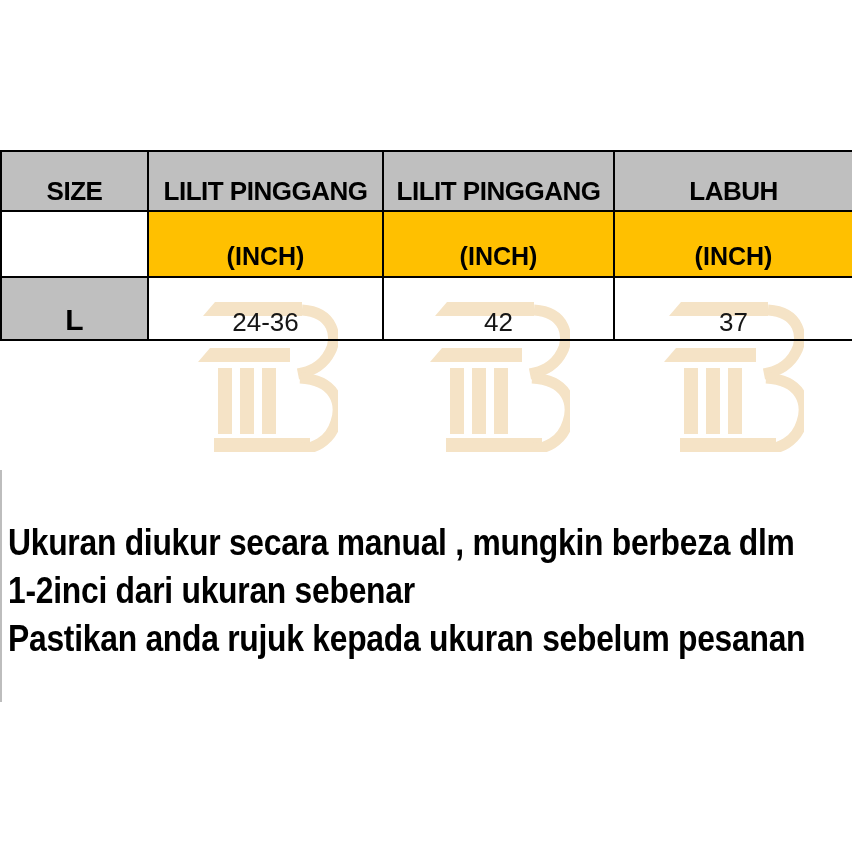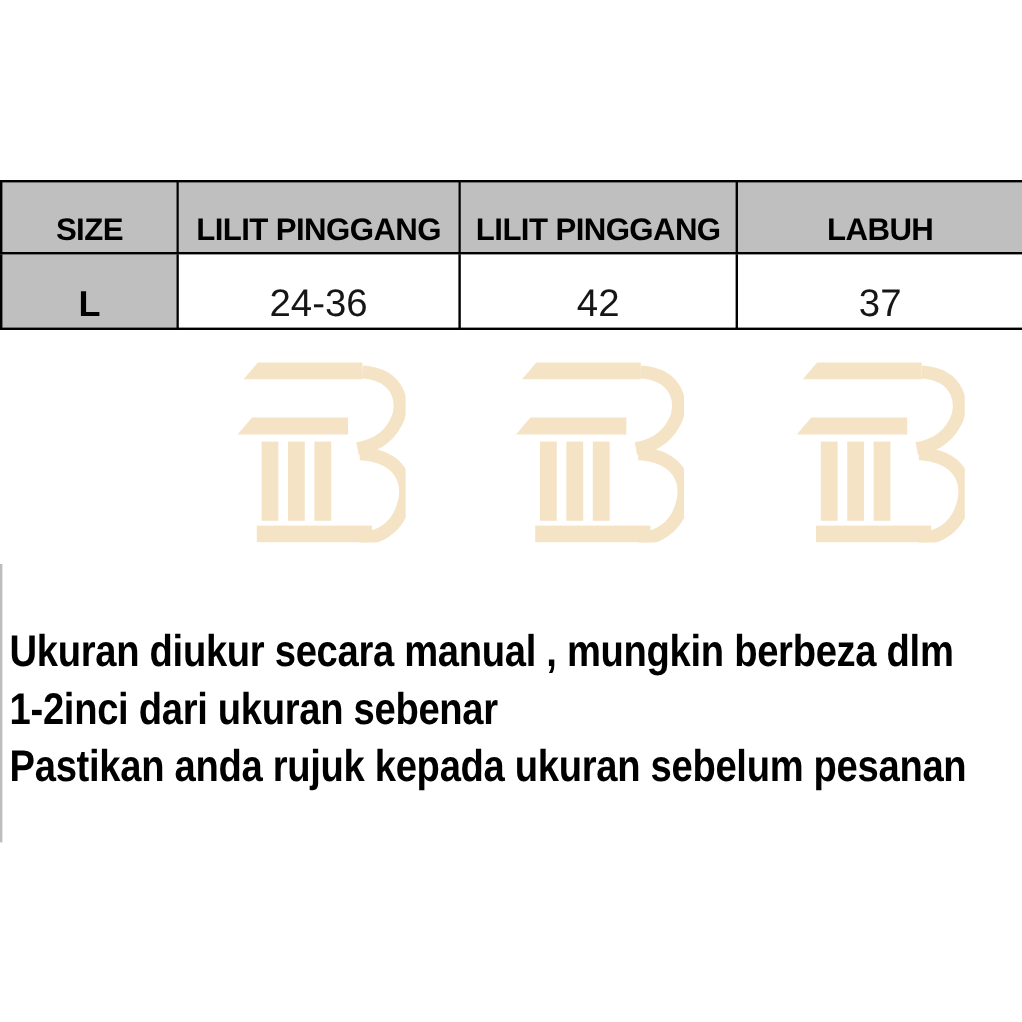--- a/index.html
+++ b/index.html
@@ -29,21 +29,21 @@
   .col-pinggang{width:235px;}
   .col-pinggul{width:231px;}
   .col-labuh{width:239px;}
   tr.r-head{height:60px;margin-left:20px;}
   tr.r-inch{height:66px;}
   tr.r-data{height:63px;}
   td.hd{background:#bfbfbf;font-weight:bold;font-size:26px;letter-spacing:-0.5px;padding-bottom:5px;}
   td.inch{background:#ffc000;font-weight:bold;font-size:25px;padding-bottom:7px;}
   td.blank{background:#ffffff;}
   td.size-lbl{background:#bfbfbf;font-weight:bold;font-size:30px;padding-bottom:4px;}
-  td.val{background:transparent;font-weight:normal;font-size:32px;color:#161616;padding-bottom:3px;margin-top:19px;}
+  td.val{background:transparent;font-weight:normal;font-size:26px;color:#161616;padding-bottom:3px;margin-top:19px;}
   
   .left-guide{position:absolute;left:0;top:470px;width:2px;height:232px;background:#9a9a9a;opacity:.65;z-index:2;}
   
   .notes{position:absolute;left:8px;top:519px;z-index:2;}
   .notes p{margin:0;}
   .notes .ln{
     display:inline-block;transform:scaleX(0.86);transform-origin:0 50%;
     font-weight:bold;font-size:37px;line-height:48px;letter-spacing:-0.3px;white-space:nowrap;
   }
   .note-1{height:96px;}
@@ -98,20 +98,26 @@
         <col class="col-pinggul">
         <col class="col-labuh">
     </colgroup>
     <tbody>
       <tr class="r-head">
         <td class="hd">SIZE</td>
         <td class="hd">LILIT PINGGANG</td>
         <td class="hd">LILIT PINGGANG</td>
         <td class="hd">LABUH</td>
       </tr>
+      <tr class="r-inch">
+        <td class="blank"></td>
+        <td class="inch">(INCH)</td>
+        <td class="inch">(INCH)</td>
+        <td class="inch">(INCH)</td>
+      </tr>
       <tr class="r-data">
         <td class="size-lbl">L</td>
         <td class="val">24-36</td>
         <td class="val">42</td>
         <td class="val">37</td>
       </tr>
     </tbody>
   </table>
 
   <div class="left-guide"></div>

